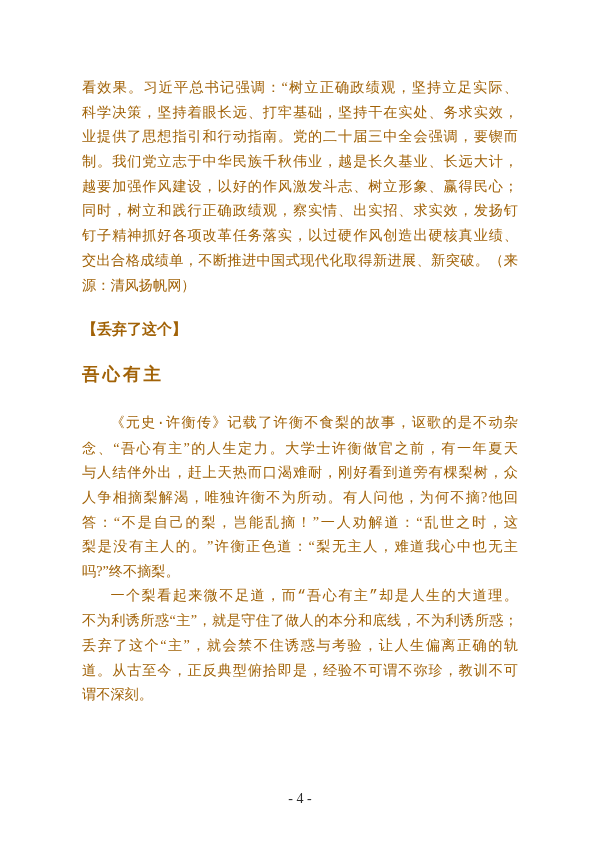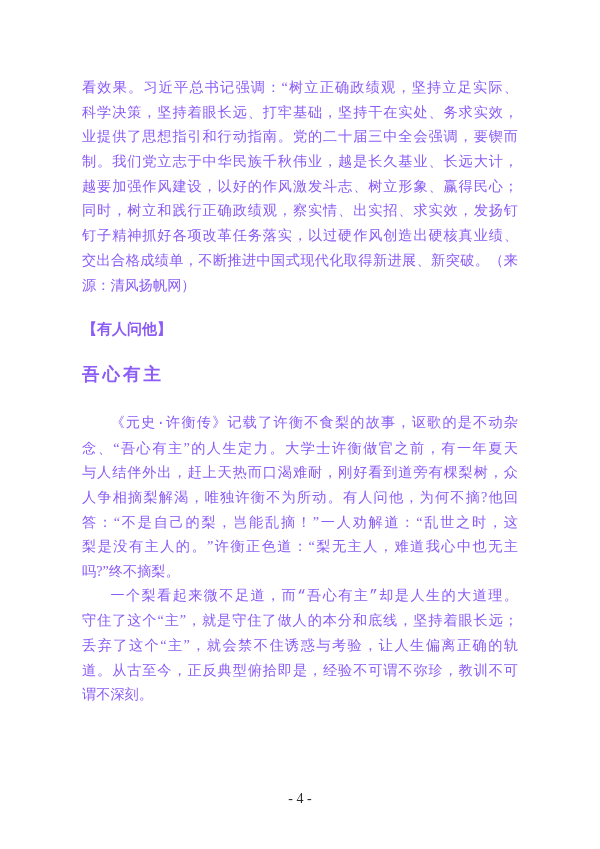--- a/index.html
+++ b/index.html
@@ -9,21 +9,21 @@
     background: #ffffff;
     position: relative;
     overflow: hidden;
     font-family: "Liberation Serif", "DejaVu Serif", serif;
   }
   .content {
     position: absolute;
     left: 82px;
     top: 75px;
     width: 436px;
-    color: #8b5cf6;
+    color: #a16207;
     font-size: 14.2px;
     line-height: 24.7px;
   }
   .line {
     text-align: justify;
     height: 24.7px;
     overflow: hidden;
   }
   .line.just { text-align-last: justify; }
   .line.indent { text-indent: 2em; font-family: Liberation Mono, monospace; }
@@ -64,37 +64,37 @@
     <div class="line just">科学决策，坚持着眼长远、打牢基础，坚持干在实处、务求实效，</div>
     <div class="line just">业提供了思想指引和行动指南。党的二十届三中全会强调，要锲而</div>
     <div class="line just">制。我们党立志于中华民族千秋伟业，越是长久基业、长远大计，</div>
     <div class="line just">越要加强作风建设，以好的作风激发斗志、树立形象、赢得民心；</div>
     <div class="line just">同时，树立和践行正确政绩观，察实情、出实招、求实效，发扬钉</div>
     <div class="line just">钉子精神抓好各项改革任务落实，以过硬作风创造出硬核真业绩、</div>
     <div class="line just">交出合格成绩单，不断推进中国式现代化取得新进展、新突破。（来</div>
     <div class="line">源：清风扬帆网）</div>
   </div>
 
-  <div class="section-heading">【有人问他】</div>
+  <div class="section-heading">【丢弃了这个】</div>
 
   <div class="article-title">吾心有主</div>
 
   <div class="story">
     <div>
       <div class="line just indent">《元史·许衡传》记载了许衡不食梨的故事，讴歌的是不动杂</div>
       <div class="line just">念、“吾心有主”的人生定力。大学士许衡做官之前，有一年夏天</div>
       <div class="line just">与人结伴外出，赶上天热而口渴难耐，刚好看到道旁有棵梨树，众</div>
       <div class="line just">人争相摘梨解渴，唯独许衡不为所动。有人问他，为何不摘?他回</div>
       <div class="line just">答：“不是自己的梨，岂能乱摘！”一人劝解道：“乱世之时，这</div>
       <div class="line just">梨是没有主人的。”许衡正色道：“梨无主人，难道我心中也无主</div>
       <div class="line">吗?”终不摘梨。</div>
     </div>
     <div>
       <div class="line just indent">一个梨看起来微不足道，而“吾心有主”却是人生的大道理。</div>
-      <div class="line just">守住了这个“主”，就是守住了做人的本分和底线，坚持着眼长远；</div>
+      <div class="line just">不为利诱所惑“主”，就是守住了做人的本分和底线，不为利诱所惑；</div>
       <div class="line just">丢弃了这个“主”，就会禁不住诱惑与考验，让人生偏离正确的轨</div>
       <div class="line just">道。从古至今，正反典型俯拾即是，经验不可谓不弥珍，教训不可</div>
       <div class="line">谓不深刻。</div>
     </div>
   </div>
 
 </div>
 
 <div class="page-footer">- 4 -</div>
 

